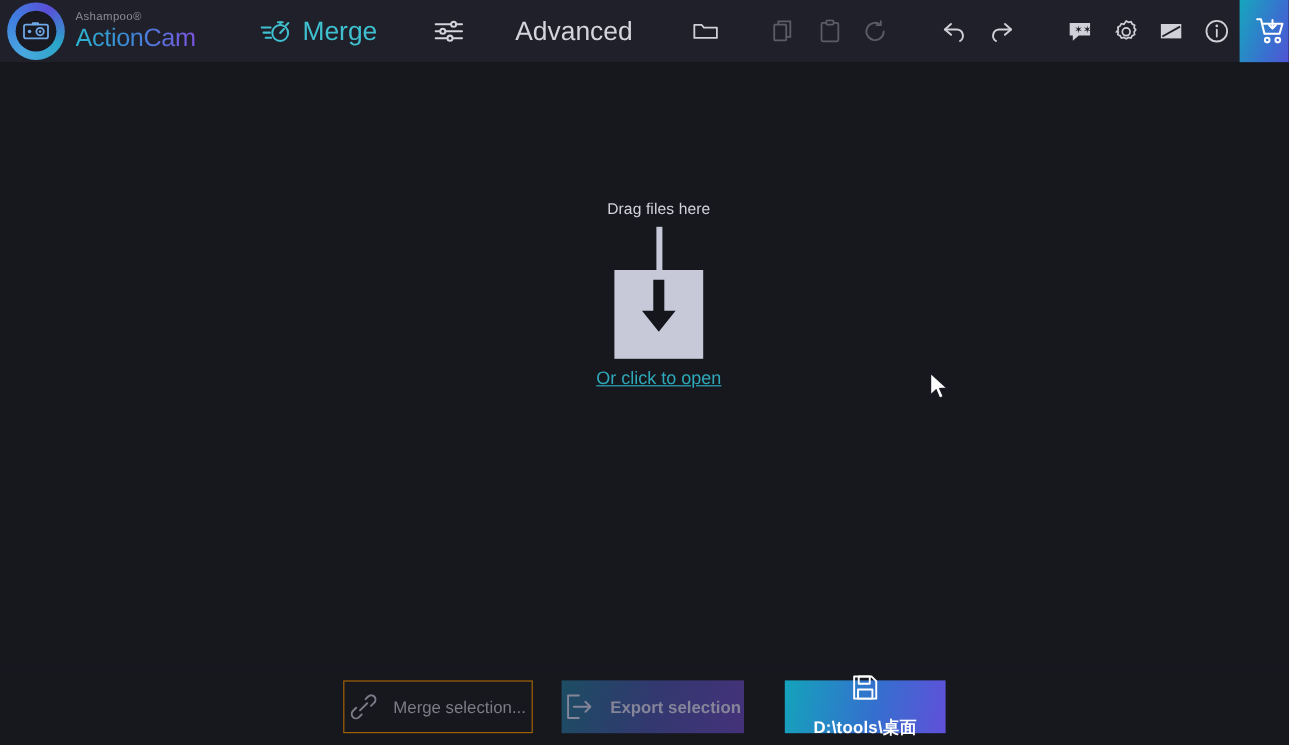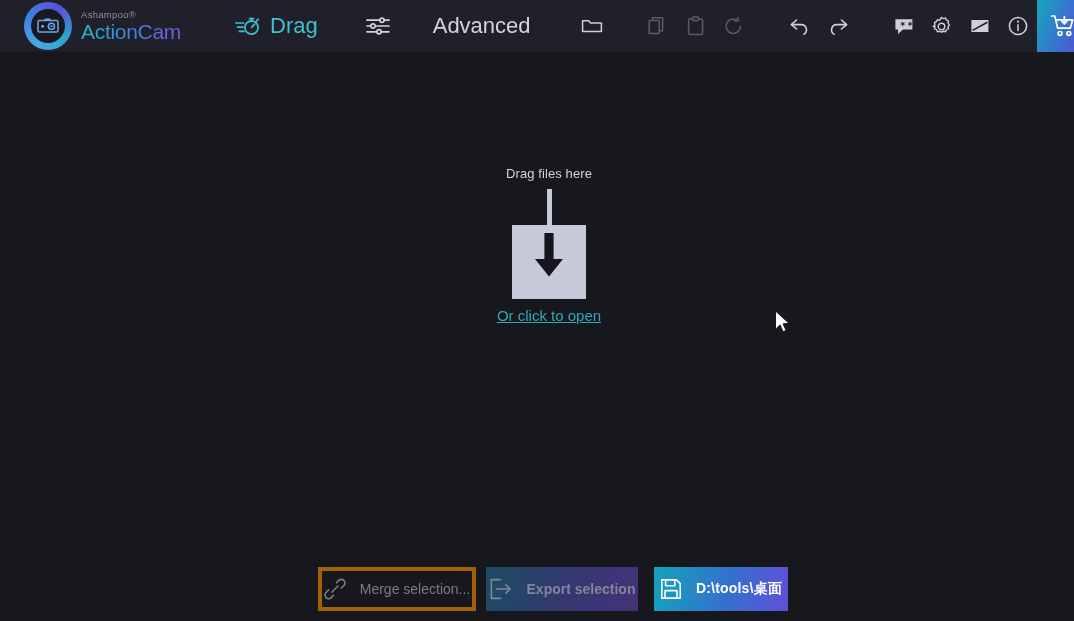--- a/index.html
+++ b/index.html
@@ -28,21 +28,21 @@
     height: 52px;
     background: #20202a;
     display: flex;
     align-items: center;
   }
 
   .brand {
     display: flex;
     align-items: center;
     height: 52px;
-    padding-left: 24px;
+    padding-left: 6px;
   }
 
   .logo-ring {
     position: relative;
     width: 48px;
     height: 48px;
     border-radius: 50%;
     background: conic-gradient(from 210deg, #4aa8e0, #3f7fe0, #5a4fd8, #2aa6c8, #4aa8e0);
     display: flex;
     align-items: center;
@@ -208,42 +208,42 @@
     gap: 14px;
     cursor: pointer;
     font-size: 14px;
     user-select: none;
   }
 
   .btn-merge {
     position: absolute;
     left: 286px;
     width: 158px;
-    border: 4px solid #a16207;
+    border: 1px solid #a16207;
     background: transparent;
     color: #787884;
-    margin-left: 32px;
   }
   .btn-merge .btn-label { font-size: 14px; color: #7c7c88; }
 
   .btn-export {
     position: absolute;
-    left: 486px;
+    left: 468px;
     width: 152px;
     background: linear-gradient(105deg, #1c4d63 0%, #32386f 50%, #45327a 100%);
     color: #808090;
   }
   .btn-export .btn-label { font-size: 14px; font-weight: bold; color: #85859a; }
 
   .btn-save {
     position: absolute;
     left: 654px;
     width: 134px;
     background: linear-gradient(100deg, #14a3bb 0%, #3470ce 55%, #6050d9 100%);
     color: #ffffff;
+    flex-direction: column;
   }
   .btn-save .btn-label { font-size: 14px; font-weight: bold; color: #ffffff; letter-spacing: 0.2px; }
 
   .btn svg { display: block; flex: none; }
 </style>
 </head>
 <body>
 
 <div id="app">
 
@@ -272,21 +272,21 @@
         <svg width="26" height="22" viewBox="0 0 26 22" fill="none" stroke-width="1.7" stroke-linecap="round">
           <circle cx="16.5" cy="12.5" r="6.6"></circle>
           <path d="M16.5 12.5 L19.6 9.2"></path>
           <path d="M14.6 3.6 h4"></path>
           <path d="M16.6 3.6 v2.3"></path>
           <path d="M21.4 6.1 l1.9 -1.9"></path>
           <path d="M1 8 h7.5"></path>
           <path d="M2.6 12.2 h5.4"></path>
           <path d="M4.4 16.4 h4.6"></path>
         </svg>
-        <span class="tab-label">Drag</span>
+        <span class="tab-label">Merge</span>
       </div>
       <div class="tab inactive">
         <svg width="24" height="20" viewBox="0 0 24 20" fill="none" stroke-width="1.7" stroke-linecap="round">
           <path d="M1 4.2 h22"></path>
           <path d="M1 10 h22"></path>
           <path d="M1 15.8 h22"></path>
           <circle cx="16" cy="4.2" r="2.1" fill="#20202a"></circle>
           <circle cx="7" cy="10" r="2.1" fill="#20202a"></circle>
           <circle cx="13" cy="15.8" r="2.1" fill="#20202a"></circle>
         </svg>

